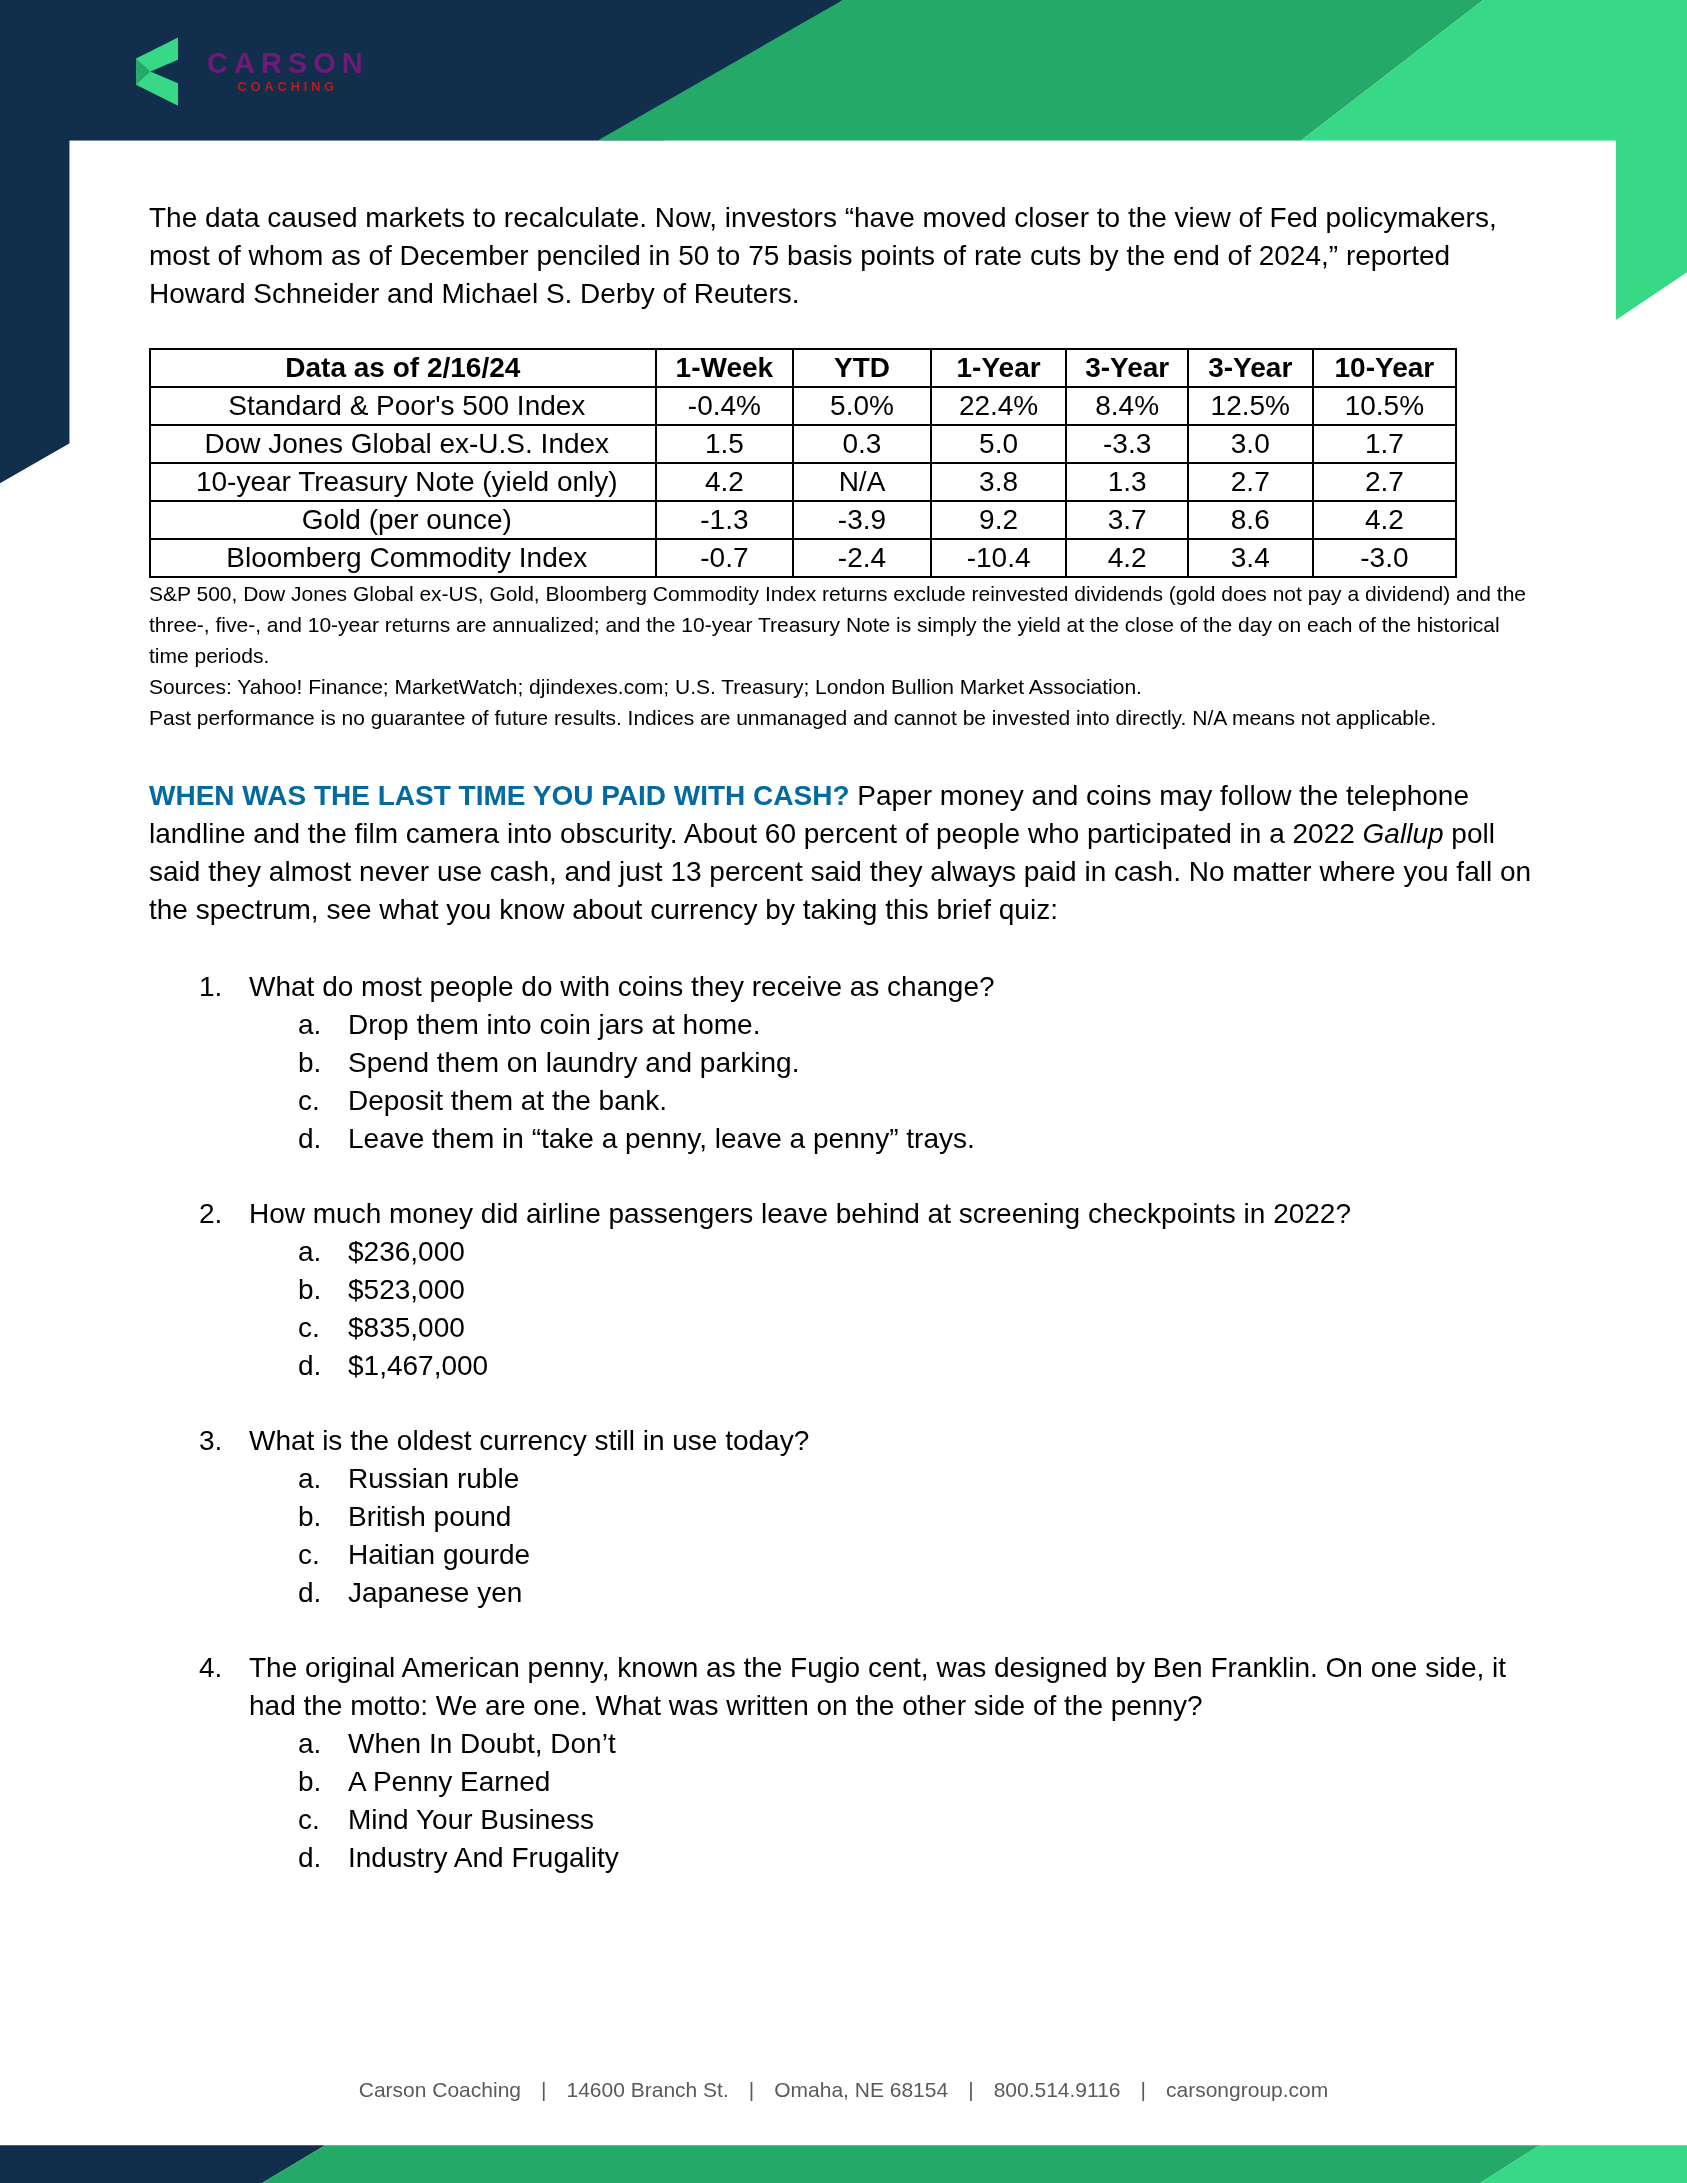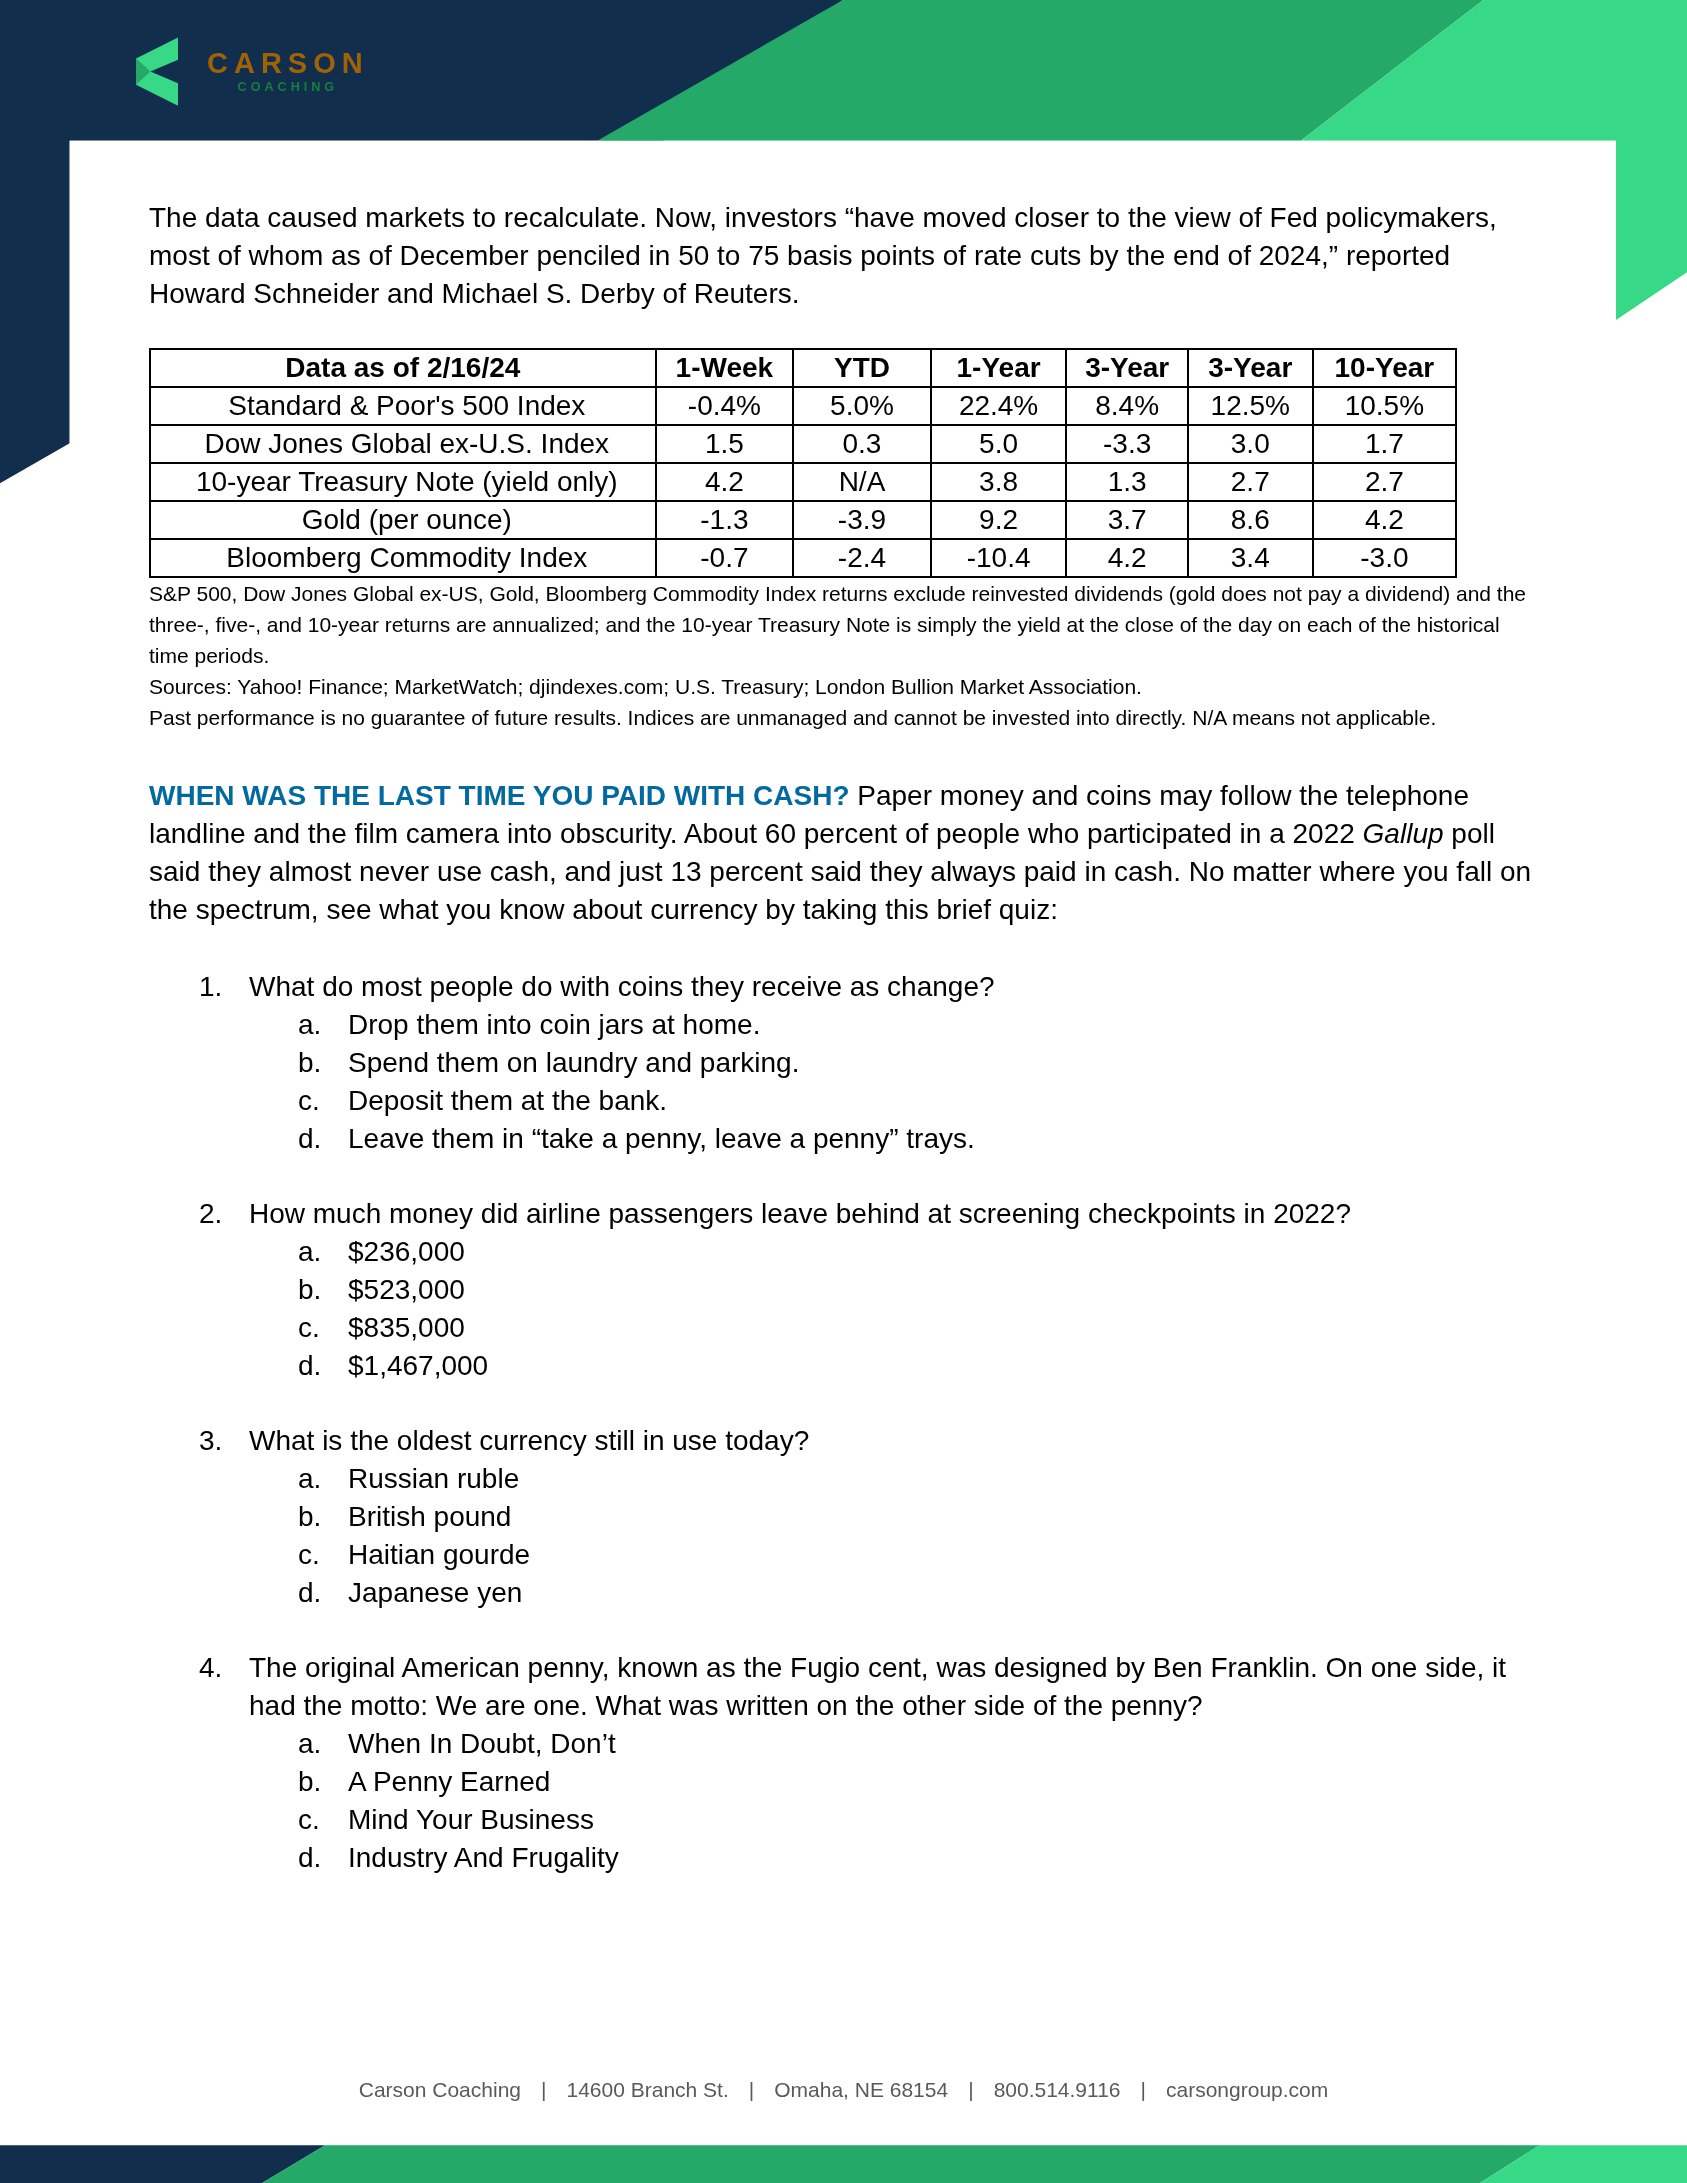--- a/index.html
+++ b/index.html
@@ -6,22 +6,22 @@
   body {
     width:1687px; height:2183px; position:relative; overflow:hidden;
     background:#ffffff;
     font-family:"Liberation Sans", sans-serif;
     color:#000;
   }
   .bg-svg { position:absolute; left:0; top:0; width:1687px; height:2183px; z-index:0; }
   .logo { position:absolute; left:136px; top:37px; z-index:2; display:flex; align-items:center; }
   .logo-mark { width:42px; height:69px; }
   .logo-text { margin-left:29px; display:flex; flex-direction:column; align-items:center; }
-  .logo-title { color:#a16207; font-weight:bold; font-size:29px; letter-spacing:6px; line-height:30.5px; }
-  .logo-sub { color:#15803d; font-weight:bold; font-size:12.6px; letter-spacing:4px; line-height:14.6px; margin-top:1.3px; }
+  .logo-title { color:#701a75; font-weight:bold; font-size:29px; letter-spacing:6px; line-height:30.5px; }
+  .logo-sub { color:#b91c1c; font-weight:bold; font-size:12.6px; letter-spacing:4px; line-height:14.6px; margin-top:1.3px; }
 
   .content { position:absolute; left:149px; top:199px; width:1387px; z-index:2; font-size:28px; line-height:38px; }
   p { margin:0; }
   .para2 { margin-top:37px; }
 
   table.data {
     margin-top:35px; border-collapse:collapse; font-size:28px; line-height:36px;
   }
   table.data td, table.data th { border:2px solid #000; padding:0 5.3px; height:35px; }
   table.data th { font-weight:bold; text-align:center; }

